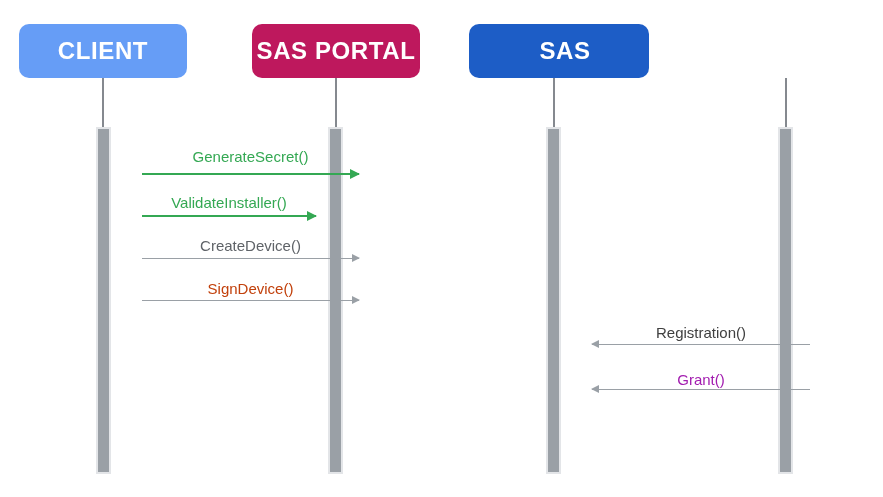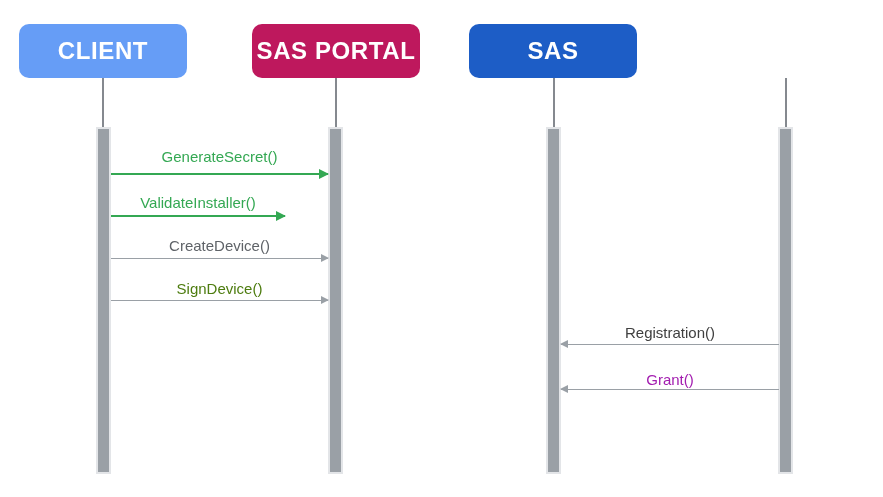--- a/index.html
+++ b/index.html
@@ -47,20 +47,21 @@
     width: 11px;
     border-style: solid;
     border-width: 2px;
   }
 
   
   .msg {
     position: absolute;
     display: flex;
     flex-direction: column;
+    margin-left: 31px;
   }
   .msg-label {
     text-align: center;
     font-size: 15px;
     line-height: 17px;
     white-space: nowrap;
   }
   .msg-line {
     position: relative;
     height: 0;
@@ -98,21 +99,21 @@
 <body>
 
 <div class="canvas">
 
   <div class="actor" style="left: 19px; background: rgb(102, 157, 246);" title="CLIENT">
     <span class="actor-label">CLIENT</span>
   </div>
   <div class="actor" style="left: 252px; background: #be185d;" title="SAS PORTAL">
     <span class="actor-label">SAS PORTAL</span>
   </div>
-  <div class="actor" style="left: 469px; background: rgb(29, 93, 198);" title="SAS">
+  <div class="actor" style="left: 469px; background: rgb(29, 93, 198); padding-left: 12px;" title="SAS">
     <span class="actor-label">SAS</span>
   </div>
 
   <div class="stub" style="left: 102px; background: rgb(133, 137, 143);"></div>
   <div class="stub" style="left: 335px; background: rgb(133, 137, 143);"></div>
   <div class="stub" style="left: 553px; background: rgb(133, 137, 143);"></div>
   <div class="stub" style="left: 785px; background: rgb(133, 137, 143);"></div>
 
   <div class="bar" style="left: 96px; background: rgb(154, 160, 166); border-color: rgb(227, 229, 232);"></div>
   <div class="bar" style="left: 328px; background: rgb(154, 160, 166); border-color: rgb(227, 229, 232);"></div>
@@ -134,21 +135,21 @@
   </div>
 
   <div class="msg dir-right" style="left: 111px; top: 237px; width: 217px; --gap: 4px; --c: #9AA0A6;">
     <div class="msg-label" style="color: rgb(95, 99, 104);">CreateDevice()</div>
     <div class="msg-line">
       <span class="arrow"></span>
     </div>
   </div>
 
   <div class="msg dir-right" style="left: 111px; top: 280px; width: 217px; --gap: 3px; --c: #9AA0A6;">
-    <div class="msg-label" style="color: #4d7c0f;">SignDevice()</div>
+    <div class="msg-label" style="color: #c2410c;">SignDevice()</div>
     <div class="msg-line">
       <span class="arrow"></span>
     </div>
   </div>
 
   <div class="msg dir-left" style="left: 561px; top: 324px; width: 218px; --gap: 3px; --c: #9AA0A6;">
     <div class="msg-label" style="color: #404040;">Registration()</div>
     <div class="msg-line">
       <span class="arrow"></span>
     </div>

